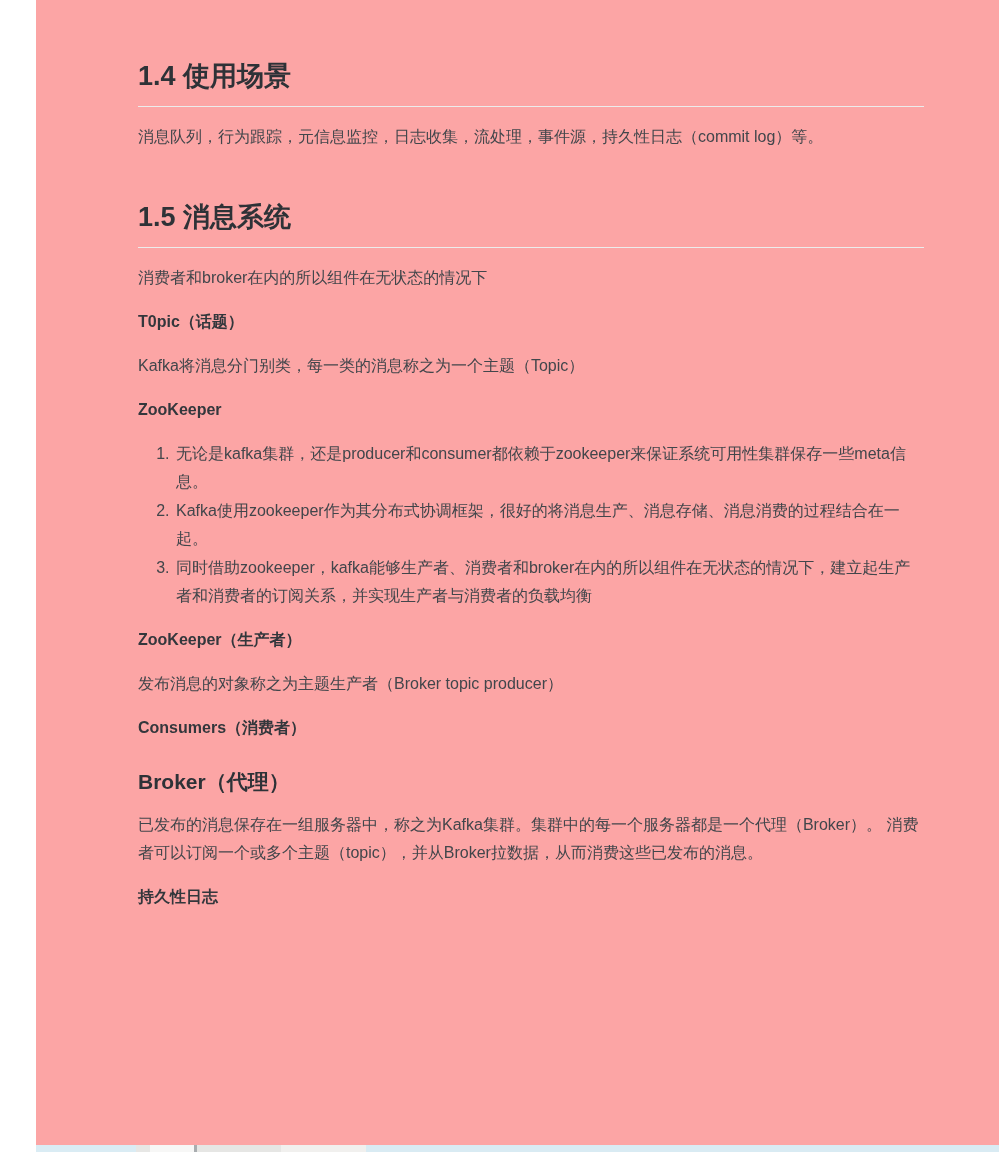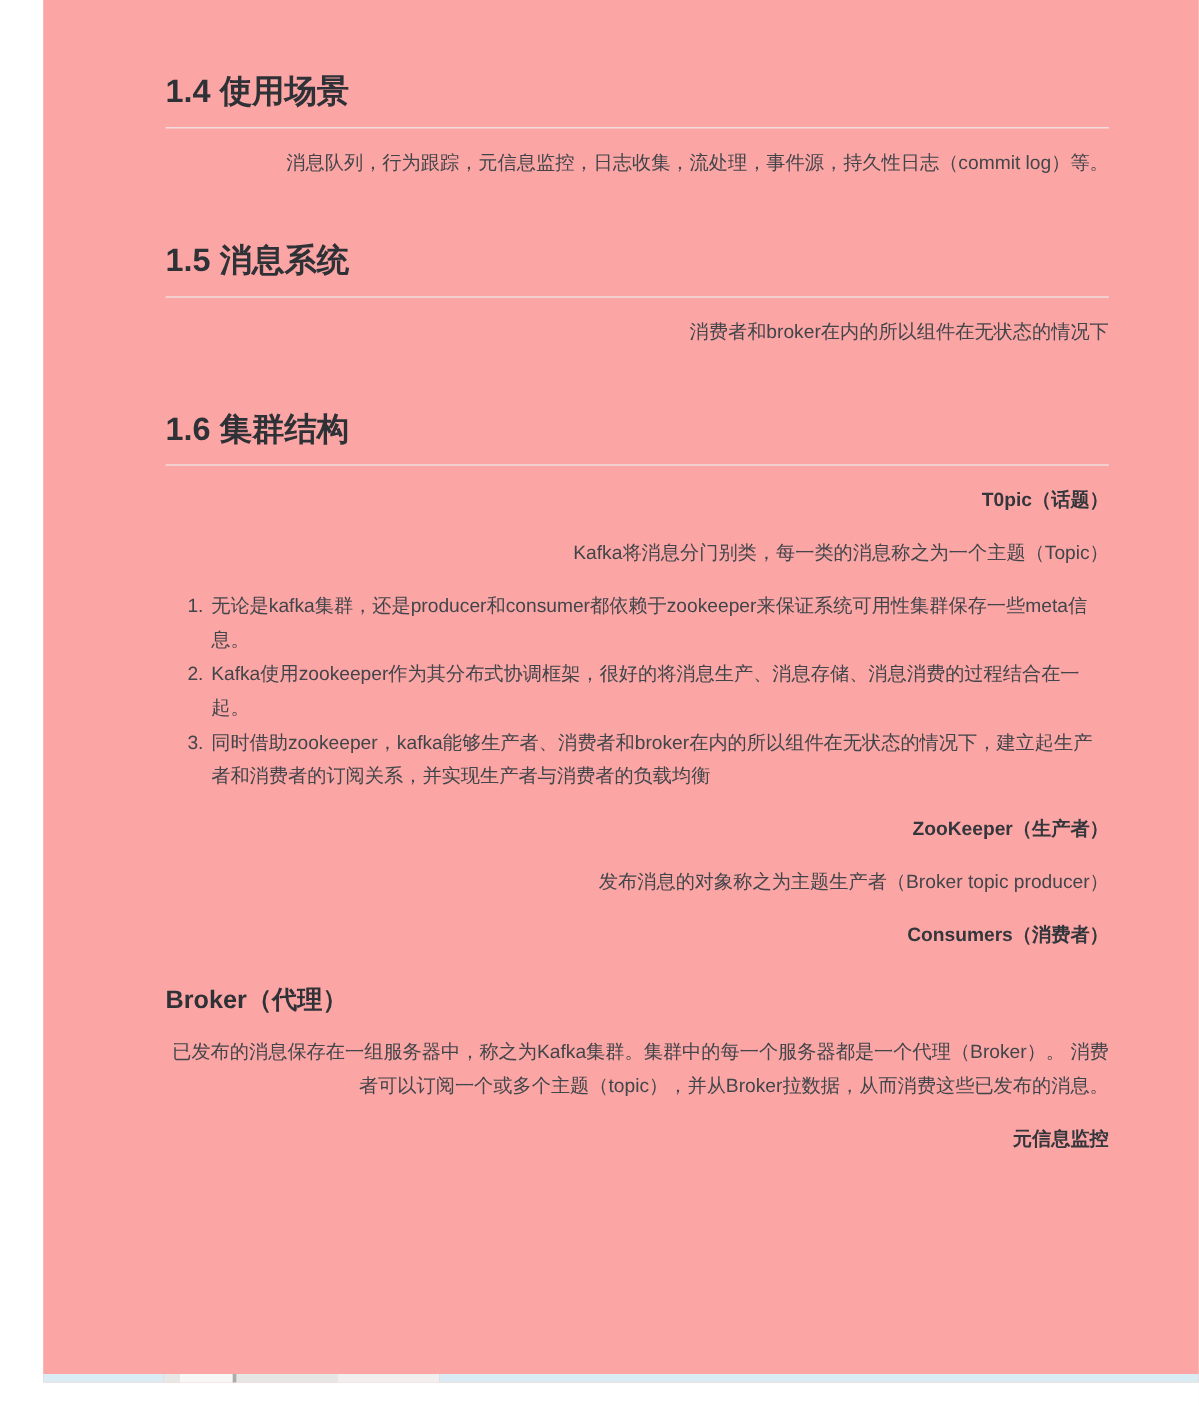--- a/index.html
+++ b/index.html
@@ -41,21 +41,20 @@
     line-height: 1.3;
     font-weight: 700;
     color: #2e3237;
     margin: 26px 0 16px 0;
   }
   p {
     font-size: 16px;
     line-height: 1.75;
     margin: 16px 0;
     color: #42464b;
-    text-align: right;
   }
   p.bold {
     font-weight: 700;
     color: #33373c;
   }
   ol {
     margin: 16px 0;
     padding-left: 36px;
     font-size: 16px;
     line-height: 1.75;
@@ -93,40 +92,40 @@
 
 <div class="page">
   <div class="content">
 
     <h2>1.4 使用场景</h2>
     <p>消息队列，行为跟踪，元信息监控，日志收集，流处理，事件源，持久性日志（commit log）等。</p>
 
     <h2>1.5 消息系统</h2>
     <p>消费者和broker在内的所以组件在无状态的情况下</p>
 
-    <h2>1.6 集群结构</h2>
 
     <p class="bold">T0pic（话题）</p>
     <p>Kafka将消息分门别类，每一类的消息称之为一个主题（Topic）</p>
 
+    <p class="bold">ZooKeeper</p>
     <ol>
       <li>无论是kafka集群，还是producer和consumer都依赖于zookeeper来保证系统可用性集群保存一些meta信息。</li>
       <li>Kafka使用zookeeper作为其分布式协调框架，很好的将消息生产、消息存储、消息消费的过程结合在一起。</li>
       <li>同时借助zookeeper，kafka能够生产者、消费者和broker在内的所以组件在无状态的情况下，建立起生产者和消费者的订阅关系，并实现生产者与消费者的负载均衡</li>
     </ol>
 
     <p class="bold">ZooKeeper（生产者）</p>
     <p>发布消息的对象称之为主题生产者（Broker topic producer）</p>
 
     <p class="bold">Consumers（消费者）</p>
 
     <h3>Broker（代理）</h3>
     <p>已发布的消息保存在一组服务器中，称之为Kafka集群。集群中的每一个服务器都是一个代理（Broker）。 消费者可以订阅一个或多个主题（topic），并从Broker拉数据，从而消费这些已发布的消息。</p>
 
-    <p class="bold">元信息监控</p>
+    <p class="bold">持久性日志</p>
   </div>
 
   <div class="peek-strip">
     <div class="seg seg-blue-1"></div>
     <div class="seg seg-gray-1"></div>
     <div class="seg seg-white-1"></div>
     <div class="seg seg-tick"></div>
     <div class="seg seg-gray-2"></div>
     <div class="seg seg-white-2"></div>
     <div class="seg seg-blue-2"></div>

